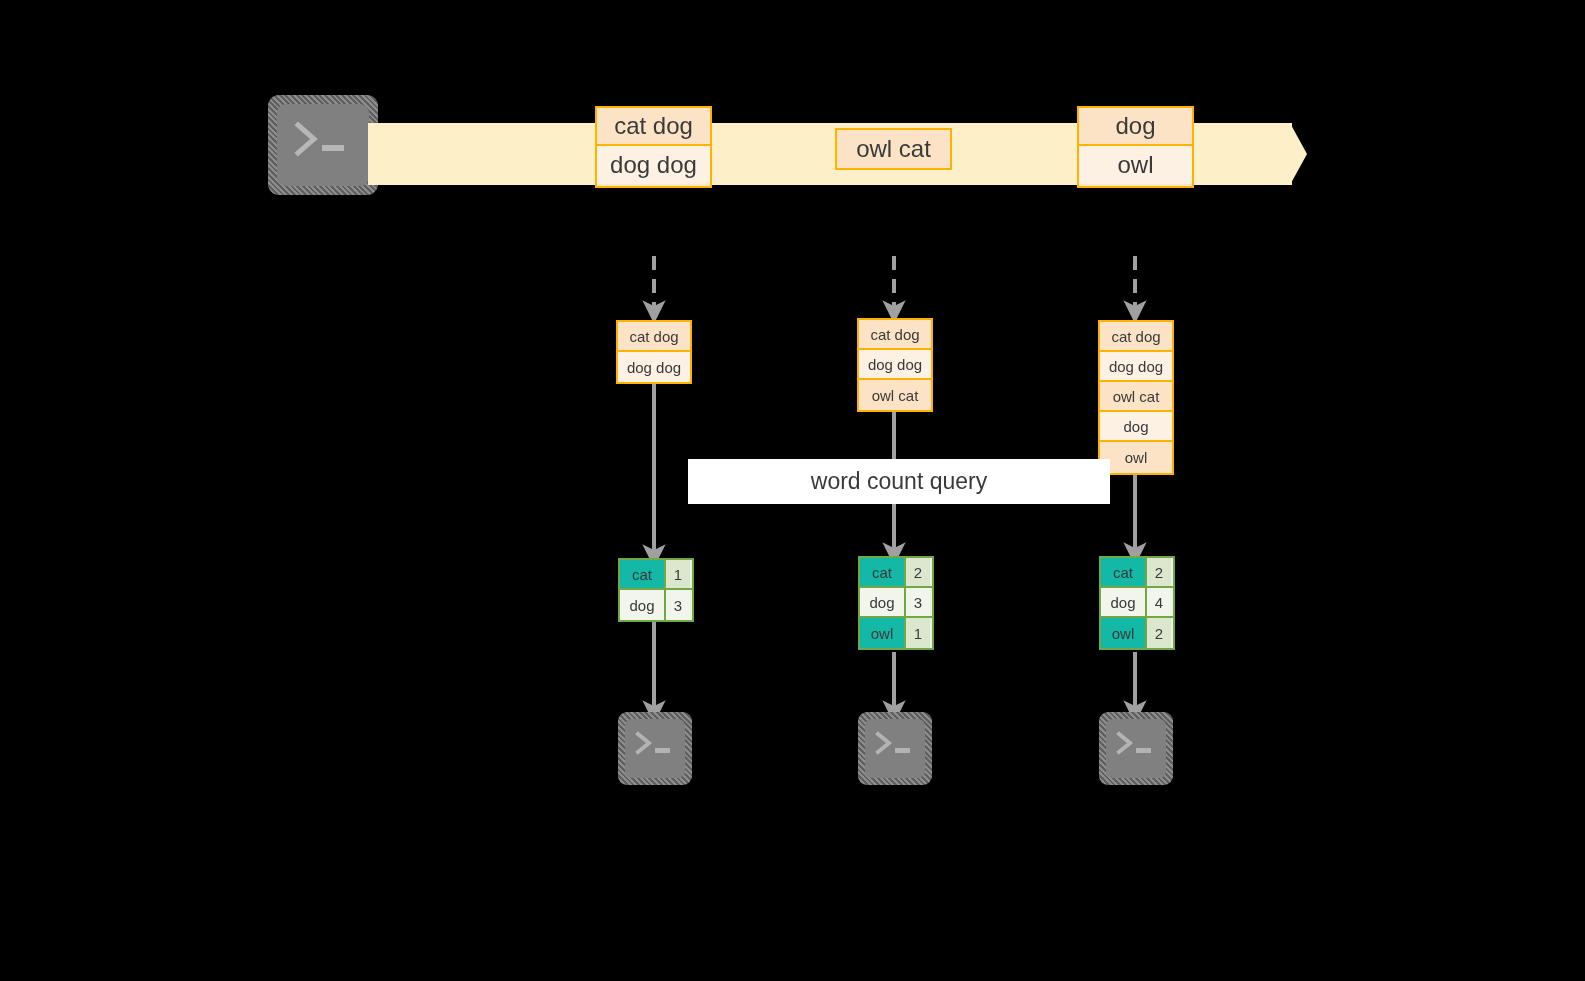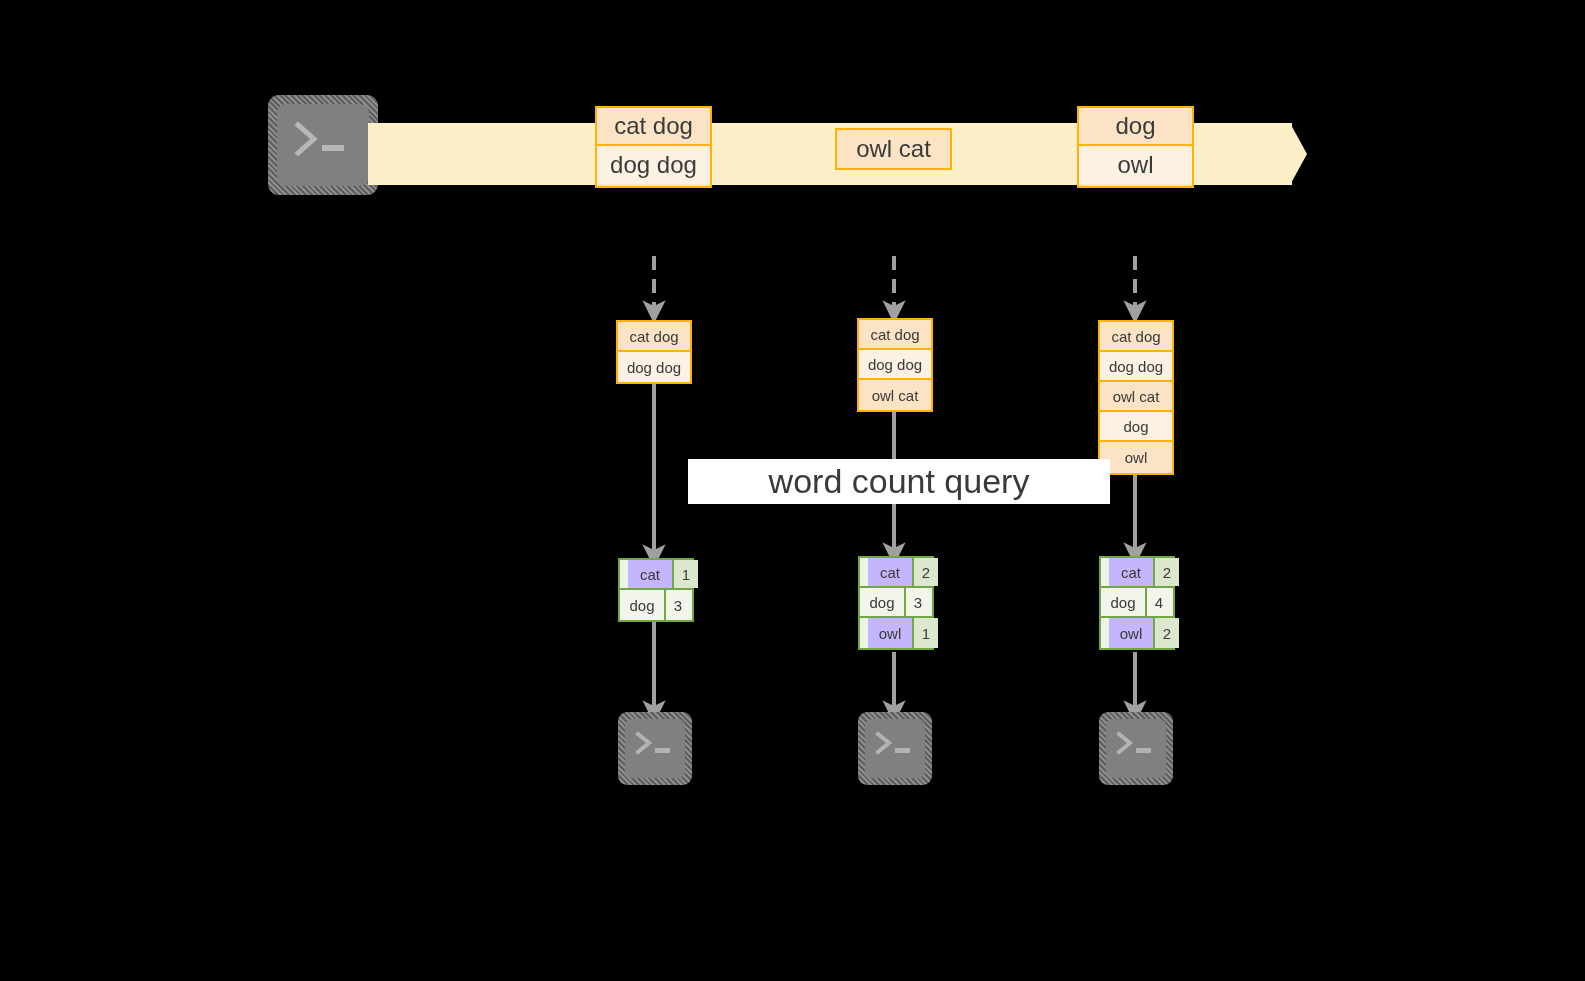--- a/index.html
+++ b/index.html
@@ -103,21 +103,21 @@
     align-items: center;
     justify-content: center;
     font-size: 15px;
     color: #3a3a3a;
   }
   .res-key {
     flex: 0 0 46px;
     border-right: 2px solid #72A843;
   }
   .res-val { flex: 0 0 24px; }
-  .res-row.dark  .res-key { background: #c4b5fd; margin-left: 8px; }
+  .res-row.dark  .res-key { background: #14b8a6; }
   .res-row.dark  .res-val { background: #DCE8CE; }
   .res-row.light .res-key { background: #F1F5EC; }
   .res-row.light .res-val { background: #F1F5EC; }
 
   
   #arrows {
     position: absolute;
     left: 0; top: 0;
     width: 1585px; height: 981px;
     pointer-events: none;
@@ -125,21 +125,21 @@
 
   
   .query-banner {
     position: absolute;
     background: #FFFFFF;
     display: flex;
     align-items: center;
     justify-content: center;
   }
   .query-banner span {
-    font-size: 34px;
+    font-size: 23px;
     color: #3a3a3a;
     white-space: nowrap;
   }
 </style>
 </head>
 <body>
 
 <div id="stage">
 
   <div class="terminal" style="left:268px; top:95px; width:110px; height:100px;">

